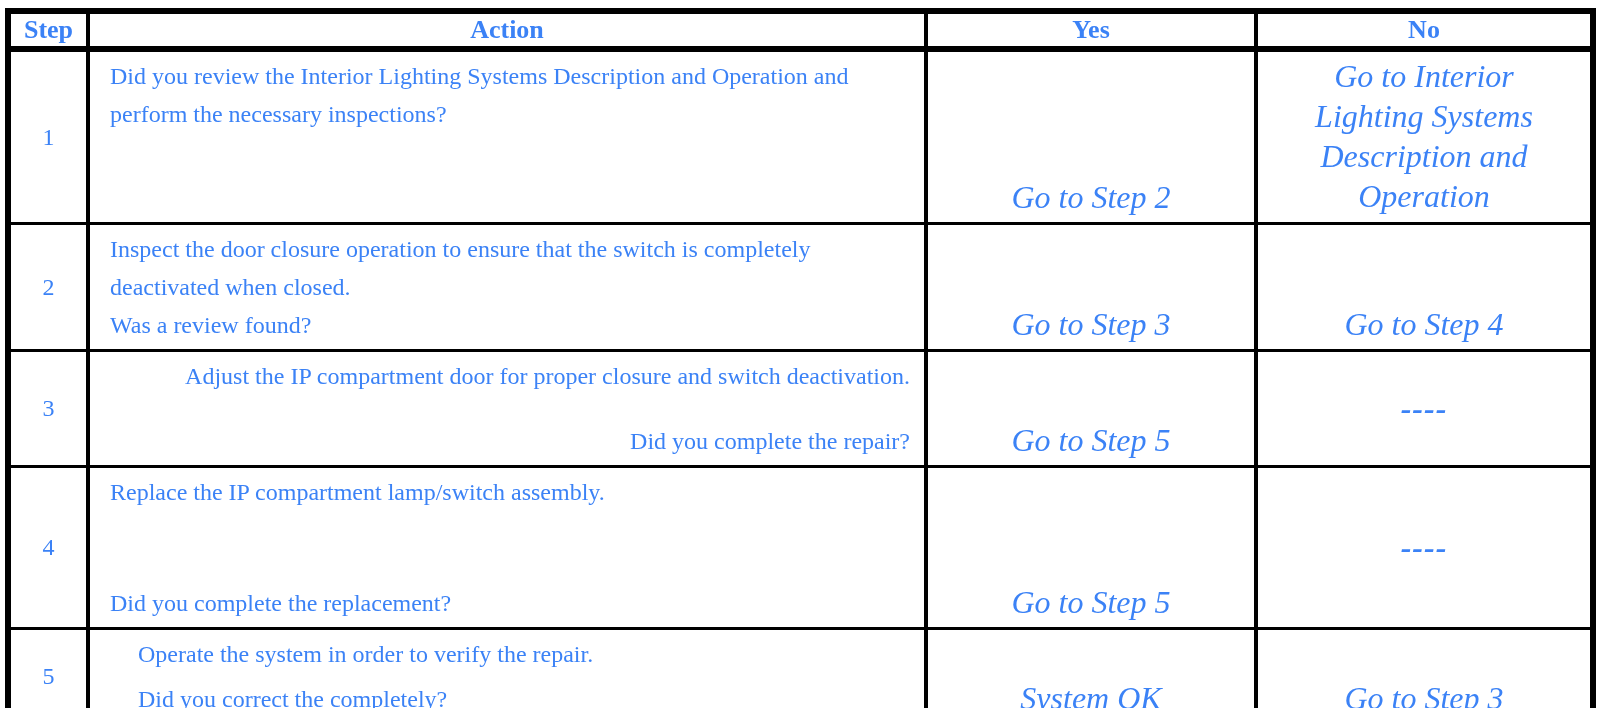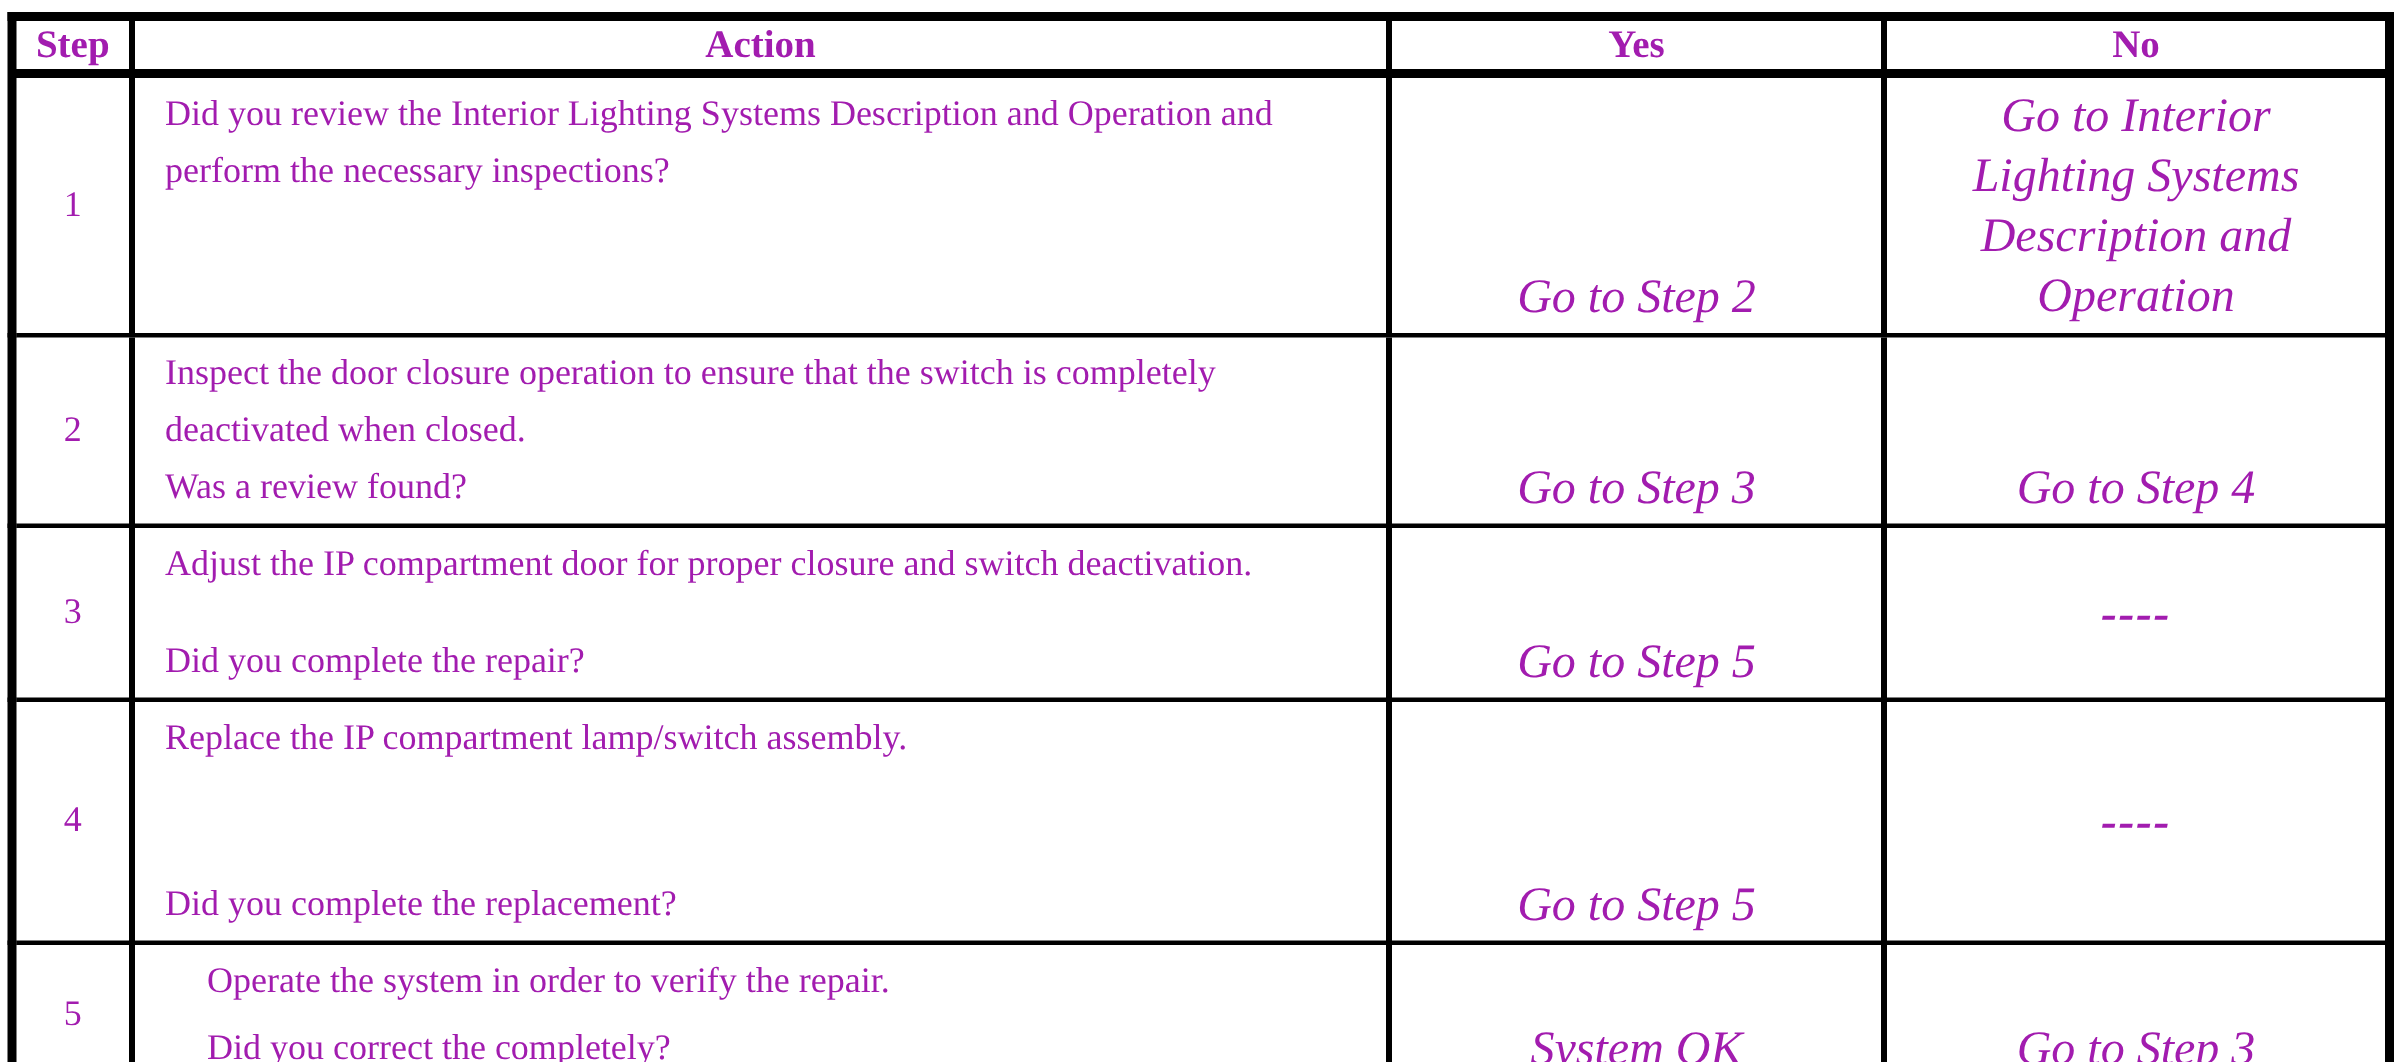--- a/index.html
+++ b/index.html
@@ -5,21 +5,21 @@
   html, body {
     margin: 0;
     padding: 0;
     background: #ffffff;
   }
   .page {
     width: 1600px;
     height: 708px;
     background: #ffffff;
     font-family: "Liberation Serif", "DejaVu Serif", serif;
-    color: #a21caf;
+    color: #3b82f6;
     overflow: hidden;
     box-sizing: border-box;
   }
   table.diag {
     border-collapse: collapse;
     table-layout: fixed;
     margin: 8px 5px 0 5px;
     width: 1585px;
     border: 6px solid #000000;
   }
@@ -63,21 +63,21 @@
   }
   .acell .question { margin-top: auto; }
   
   .r1 td { height: 160px; }
   .r2 td { height: 115px; }
   .r3 td { height: 115px; }
   .r4 td { height: 161px; }
   .r5 td { height: 95px; }
   .r1 .acell { min-height: 148px; }
   .r2 .acell { min-height: 103px; }
-  .r3 .acell { min-height: 103px; }
+  .r3 .acell { min-height: 103px; align-items: flex-end; }
   .r4 .acell { min-height: 149px; }
   .r5 .acell { min-height: 83px; margin-left: 28px; }
 
   td.result {
     text-align: center;
     font-style: italic;
     font-size: 32px;
     line-height: 38px;
     padding: 4px 8px 6px 8px;
   }

